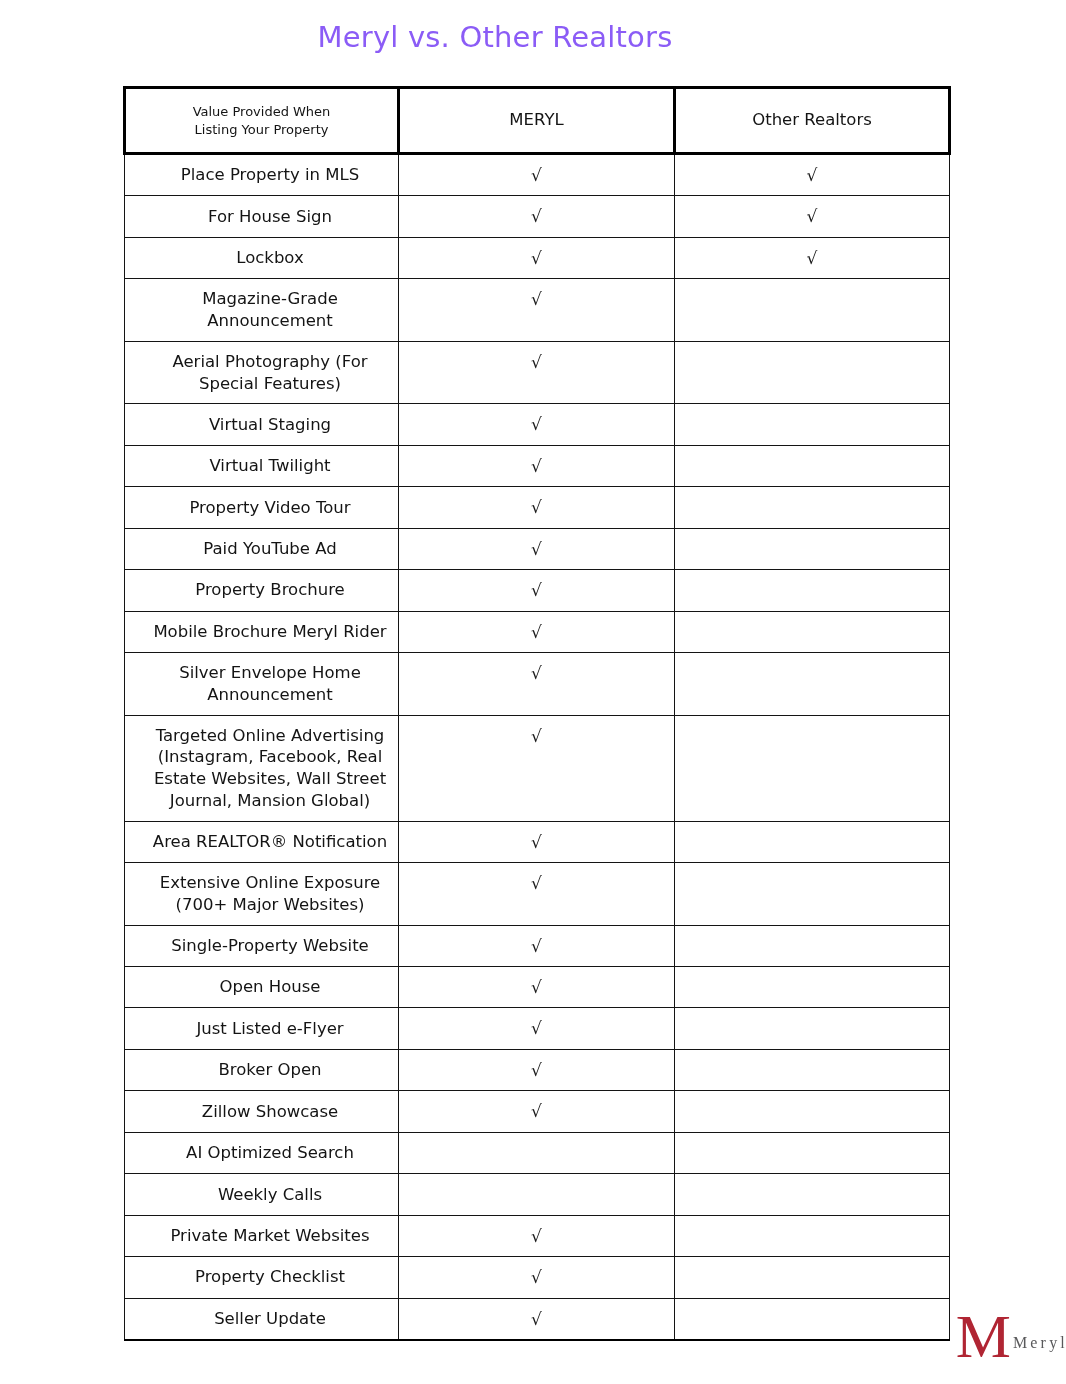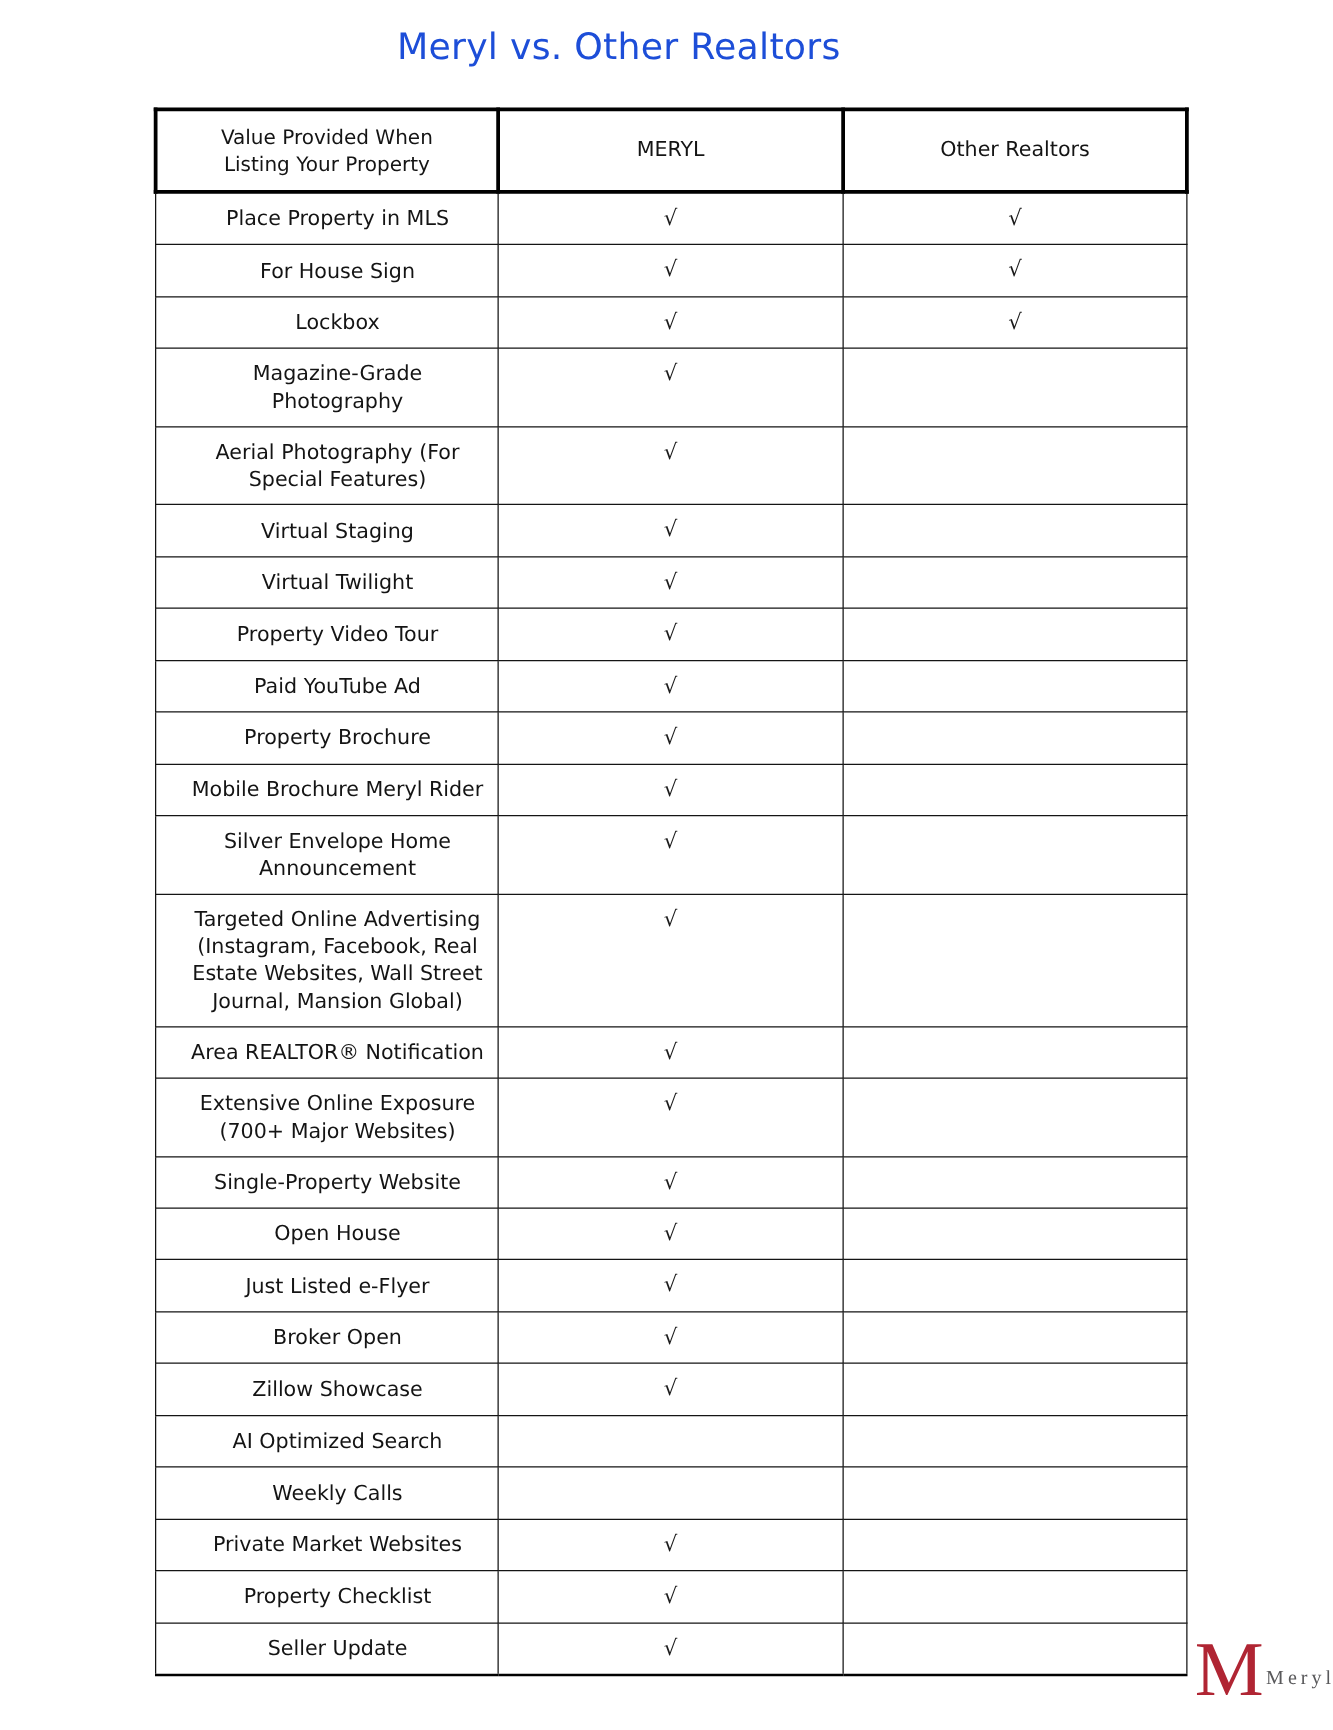--- a/index.html
+++ b/index.html
@@ -27,21 +27,21 @@
   .doc-title {
     position: absolute;
     top: 20px;
     left: 0;
     width: 990px;
     text-align: center;
     font-family: "DejaVu Sans", sans-serif;
     font-size: 29px;
     font-weight: 400;
     letter-spacing: 0.2px;
-    color: #1d4ed8;
+    color: #8b5cf6;
     white-space: nowrap;
   }
 
   .table-wrap {
     position: absolute;
     left: 123px;
     top: 86px;
     width: 825px;
   }
 
@@ -69,21 +69,21 @@
   
   table.compare thead th {
     border: 3px solid #000000;
     height: 66px;
     font-size: 16.5px;
     font-weight: 400;
     line-height: 1.35;
     padding: 6px 10px;
   }
   table.compare thead th.h-feature {
-    font-size: 16px;
+    font-size: 13px;
   }
 
   
   table.compare tbody td {
     font-size: 16.5px;
     font-weight: 400;
     line-height: 1.32;
     padding: 9px 8px;
   }
 
@@ -191,21 +191,21 @@
           </tr>
           <tr>
             <td class="feature-cell">
               <span class="feature-line">Lockbox</span>
             </td>
             <td class="mark-cell"><span class="mark">√</span></td>
             <td class="mark-cell"><span class="mark">√</span></td>
           </tr>
           <tr>
             <td class="feature-cell">
-              <span class="feature-line">Magazine-Grade Photography</span>
+              <span class="feature-line">Magazine-Grade Announcement</span>
             </td>
             <td class="mark-cell"><span class="mark">√</span></td>
             <td class="mark-cell"><span class="mark"></span></td>
           </tr>
           <tr>
             <td class="feature-cell">
               <span class="feature-line">Aerial Photography (For</span>
               <span class="feature-line">Special Features)</span>
             </td>
             <td class="mark-cell"><span class="mark">√</span></td>

